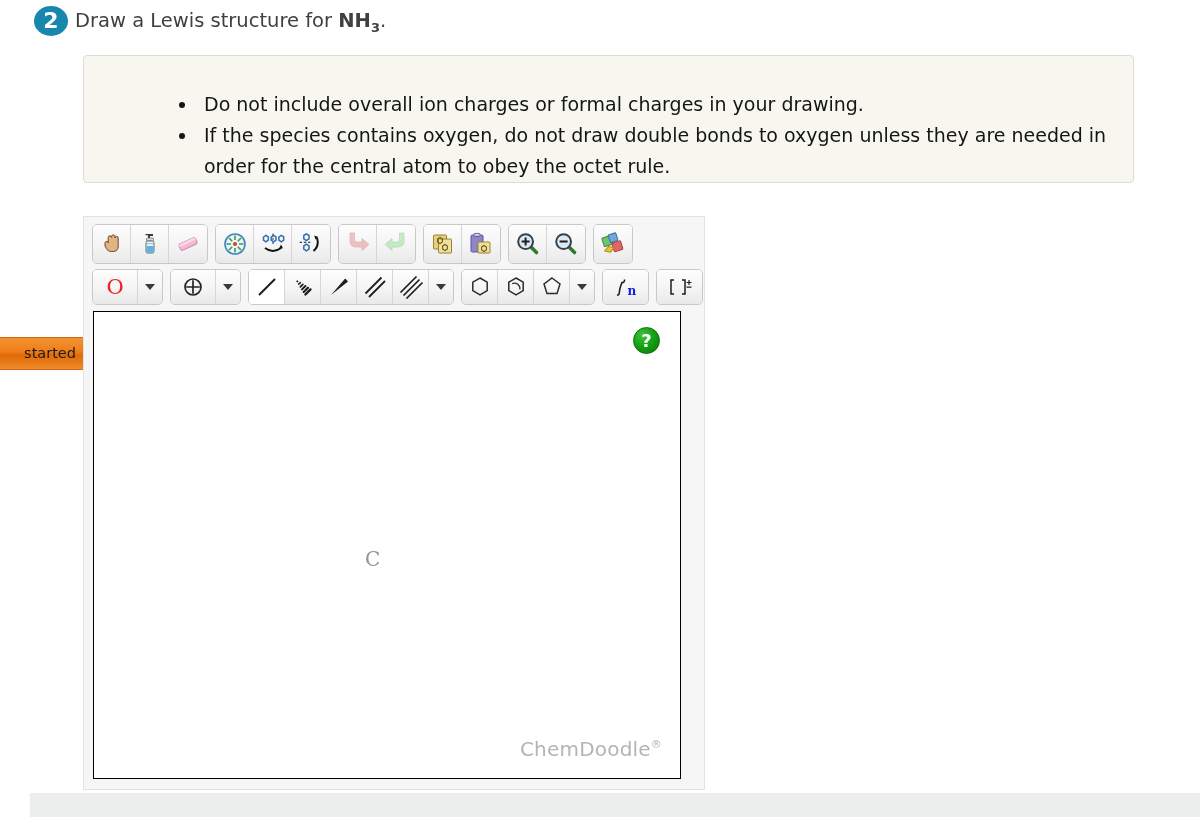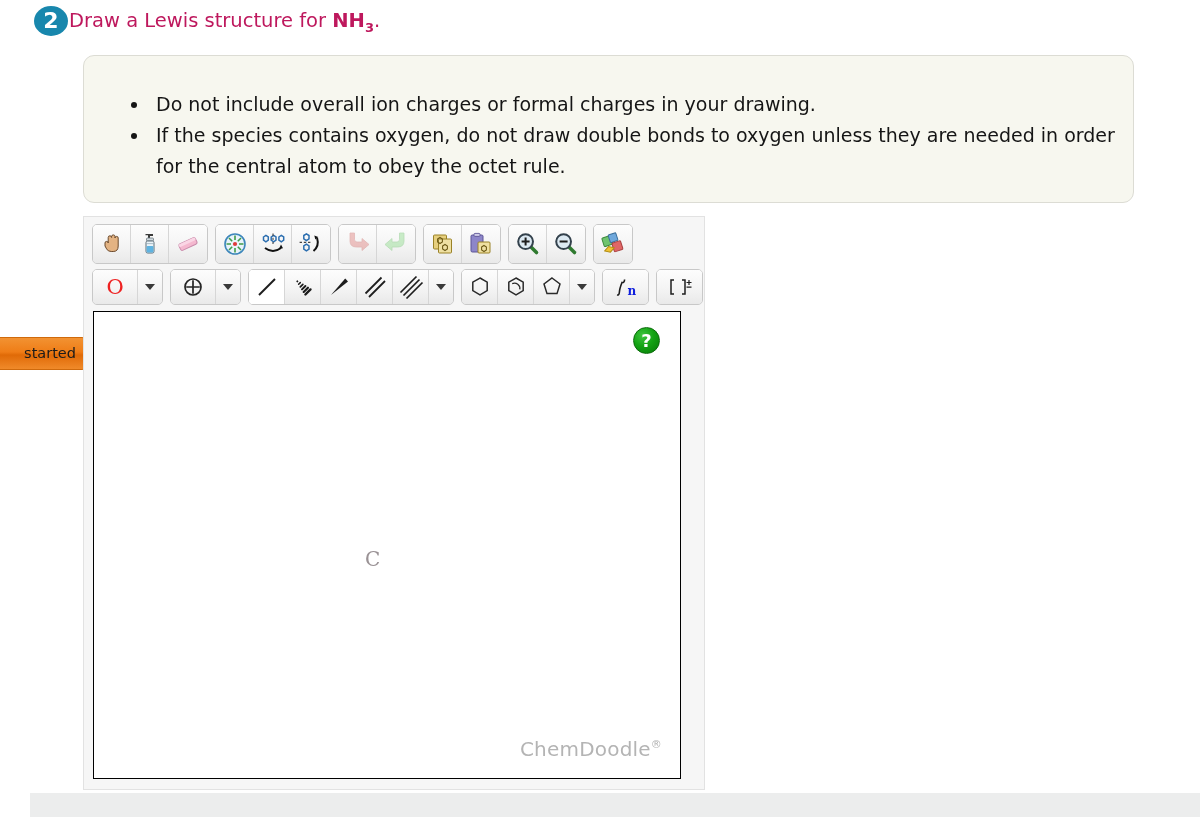--- a/index.html
+++ b/index.html
@@ -51,38 +51,39 @@
     font-size: 22px;
     font-weight: bold;
     line-height: 30px;
     text-align: center;
     flex: 0 0 auto;
     margin-top: 2px;
     font-family: "DejaVu Sans", "Liberation Sans", sans-serif;
   }
   .qtext {
     font-size: 19.5px;
-    color: #be185d;
+    color: #404040;
     line-height: 30px;
-    margin-left: 1px;
+    margin-left: 7px;
     margin-top: 2px;
     white-space: nowrap;
   }
   .qtext b { font-weight: bold; }
   .qtext sub { font-size: 13px; font-weight: bold; }
 
   
   #instructions-box {
     position: absolute;
     left: 83px; top: 55px;
-    width: 1051px; height: 148px;
+    width: 1051px; height: 128px;
     background: #f7f7ef;
     border: 1px solid #dcdcd4;
-    border-radius: 11px;
-    box-sizing: border-box;
+    border-radius: 4px;
+    box-sizing: border-box;
+    padding-left: 48px;
   }
   #instructions-list {
     margin: 0;
     padding: 33px 0 0 66px;
     list-style: disc;
   }
   #instructions-list li {
     font-size: 19px;
     line-height: 31px;
     color: #151515;

